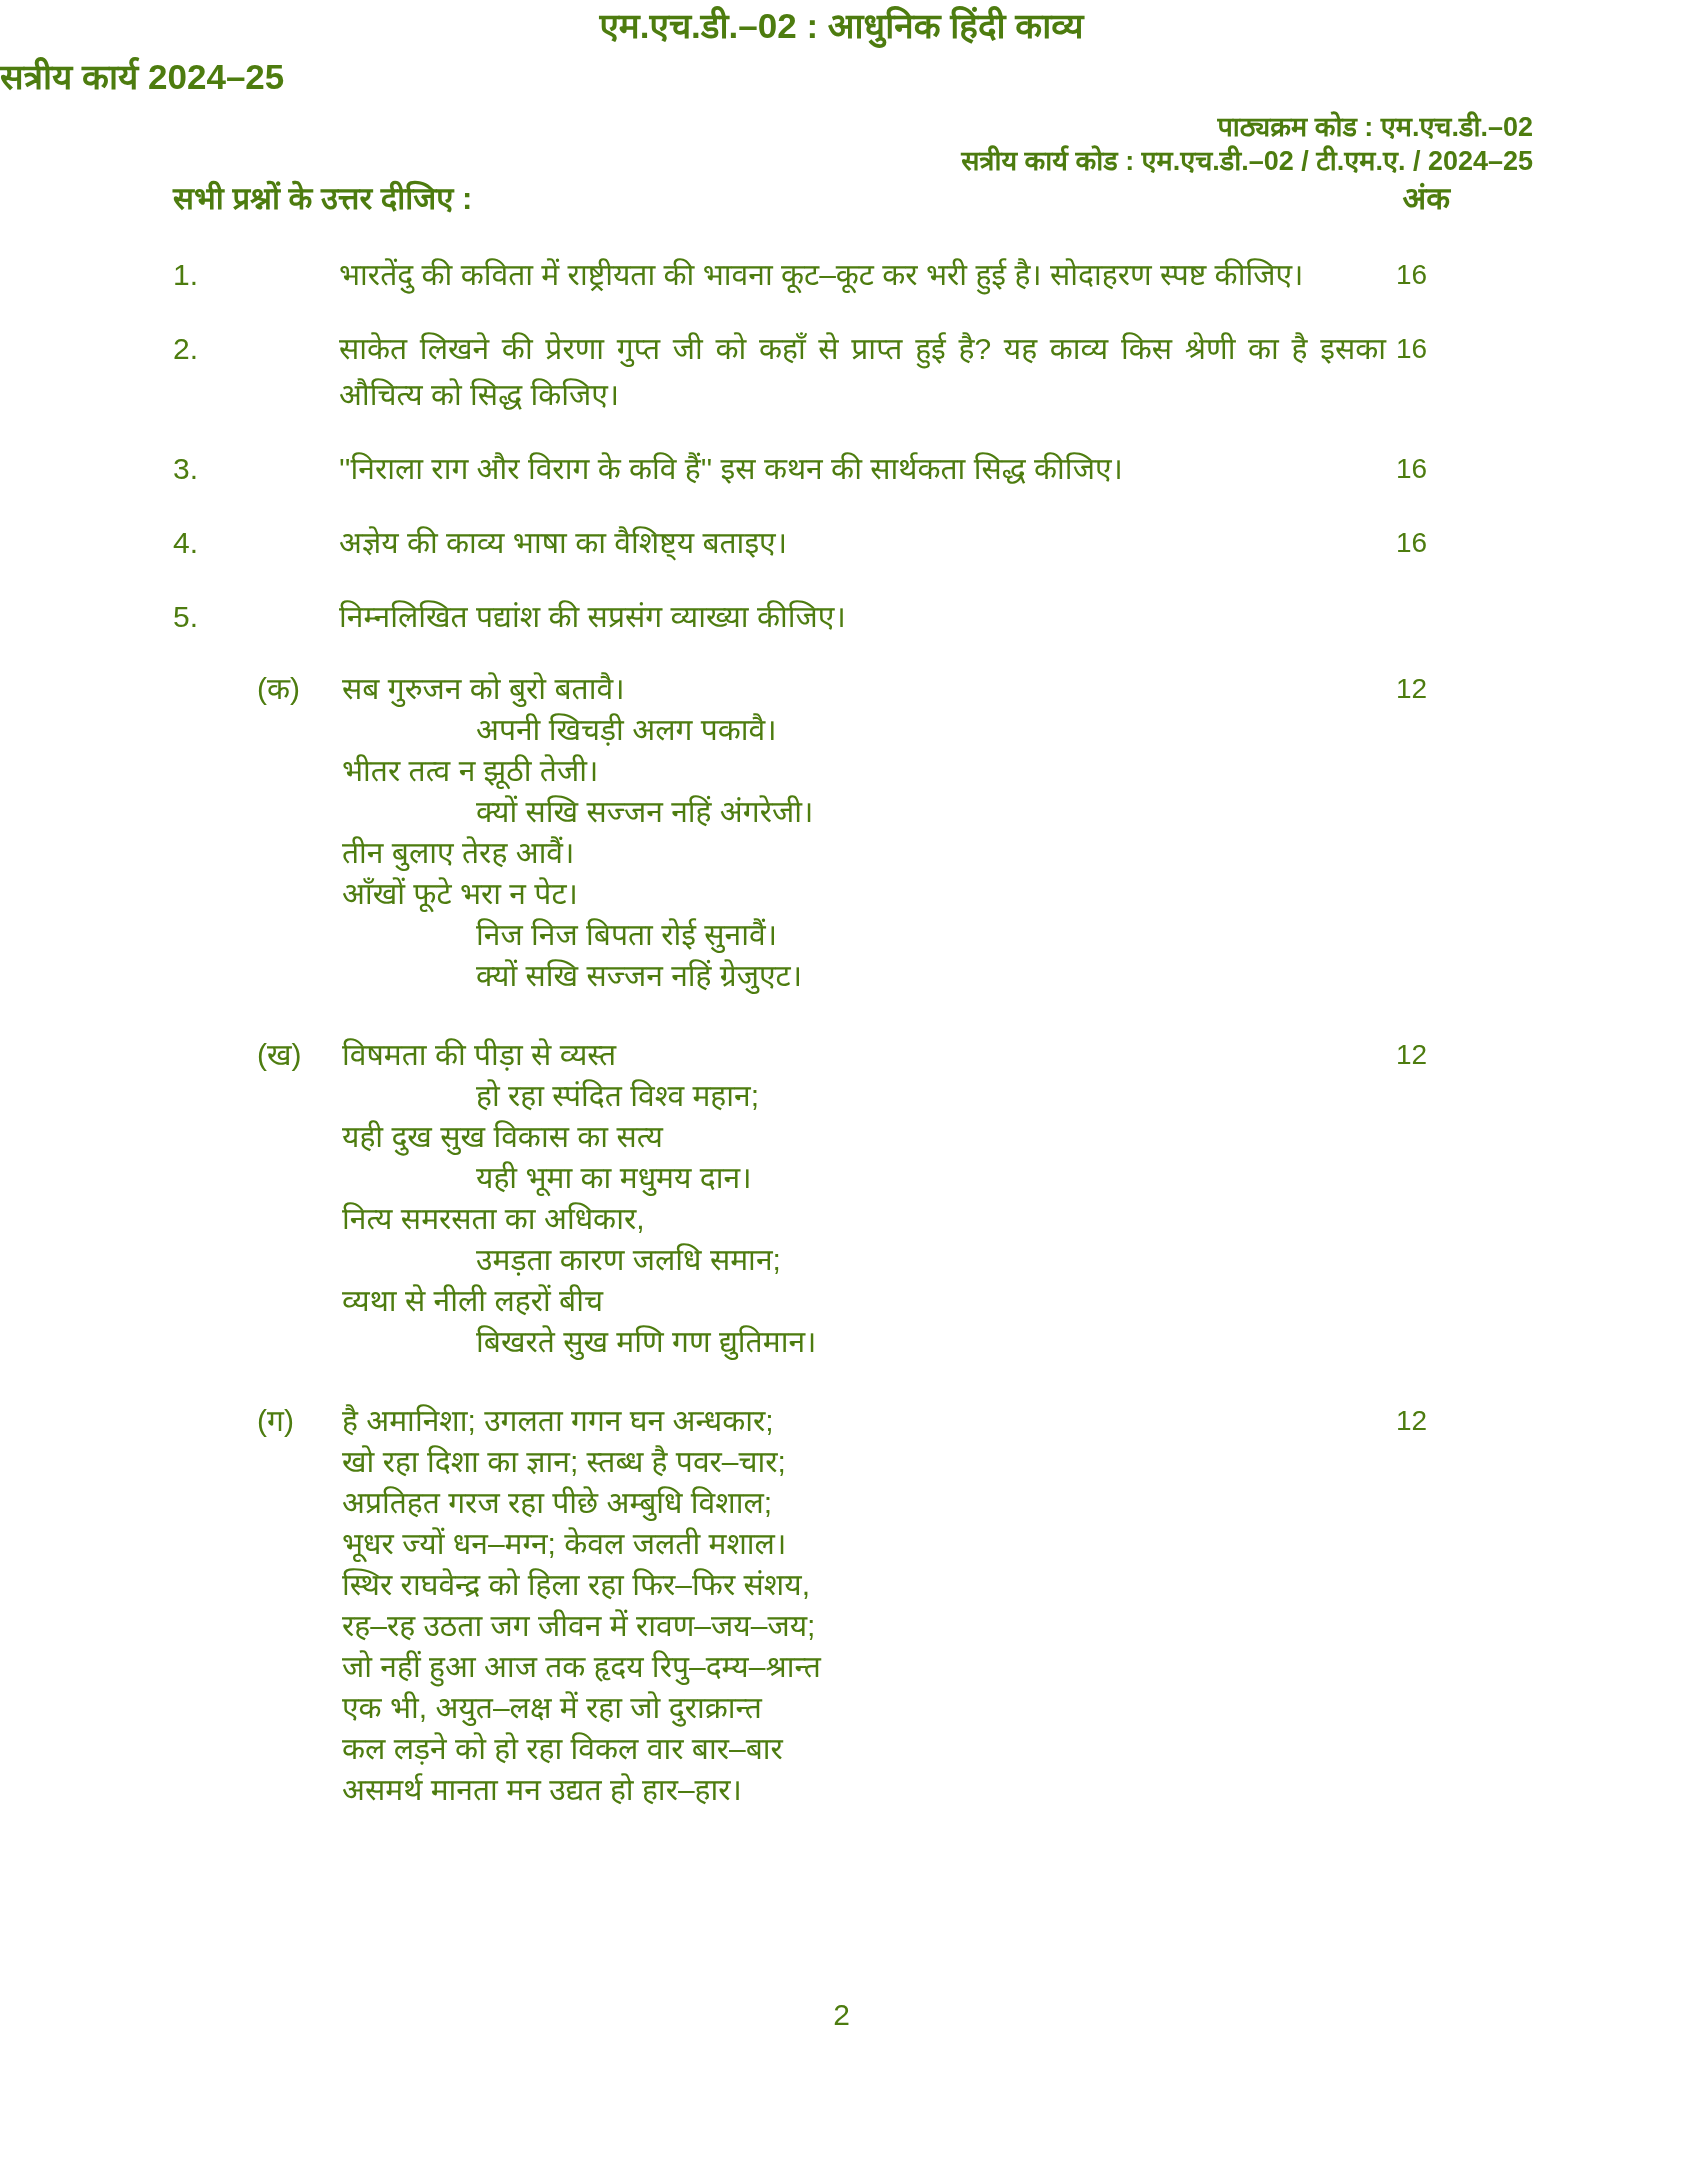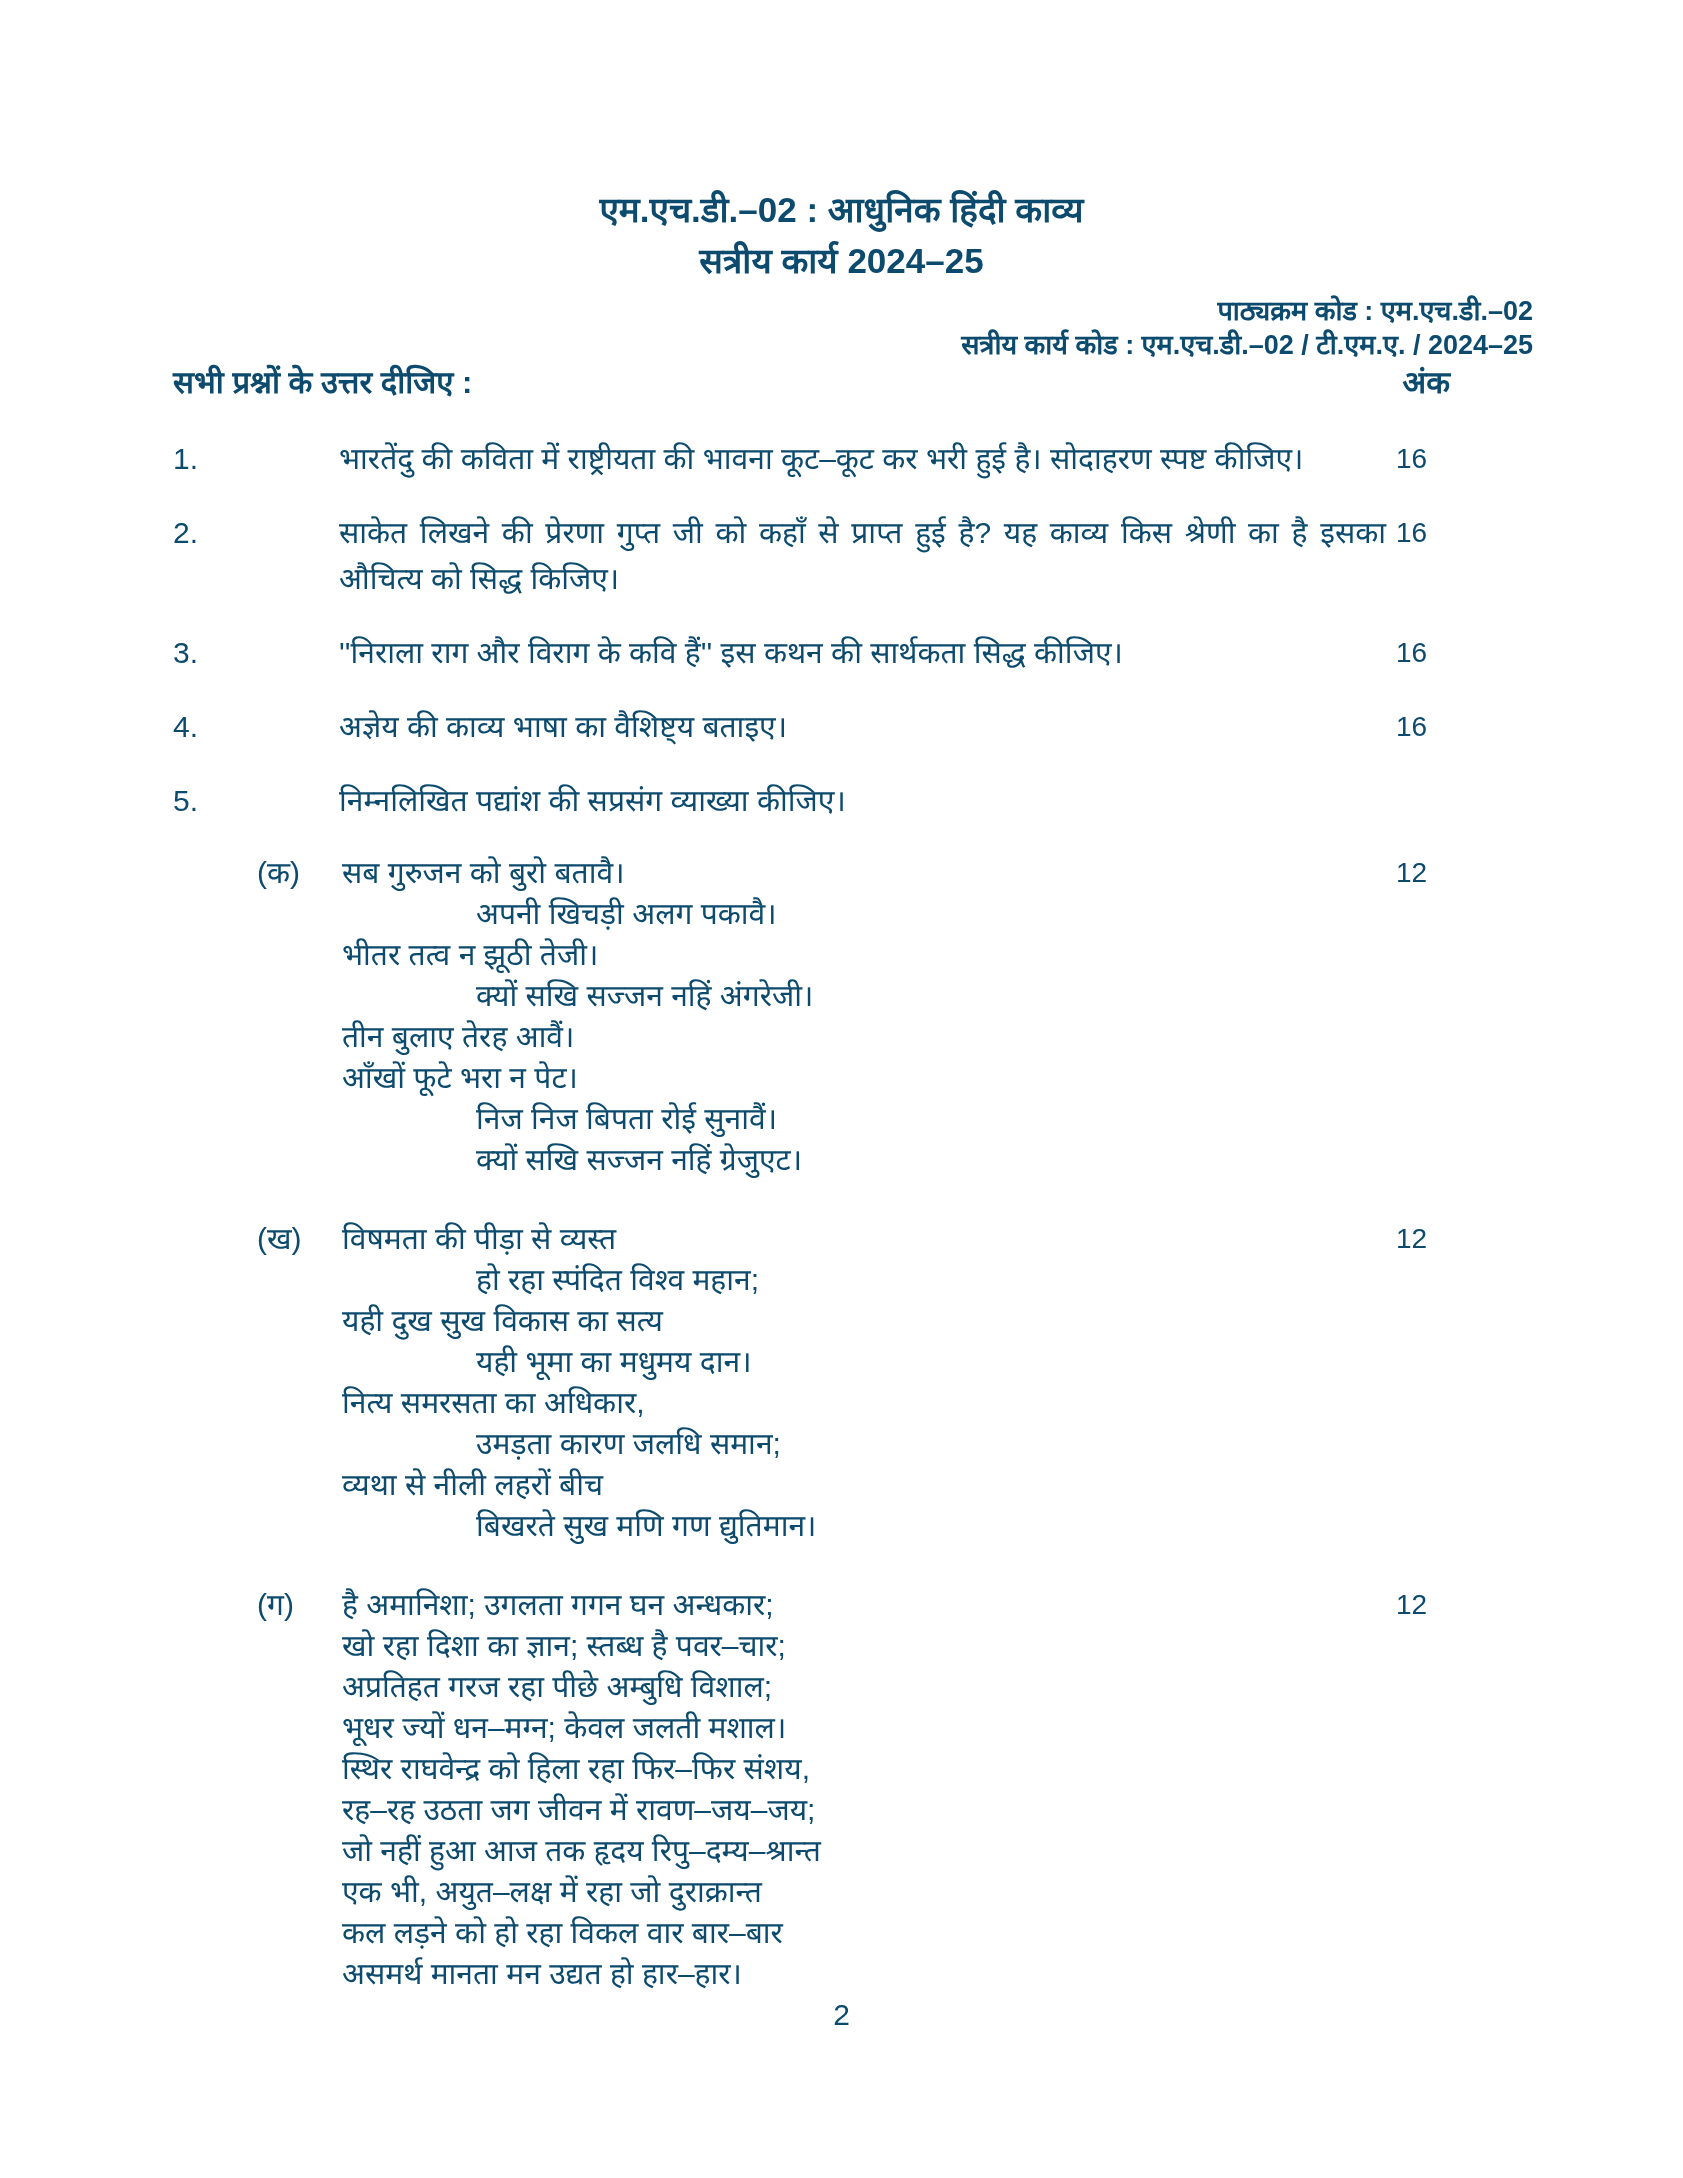--- a/index.html
+++ b/index.html
@@ -1,23 +1,23 @@
 <!DOCTYPE html>
 <html><head>
 <meta charset="utf-8">
 <style>
   html,body { margin:0; padding:0; background:#e8e8e8; }
   .page {
     width:1683px; height:2178px; margin:0 auto; background:#ffffff;
-    font-family:"Liberation Sans", sans-serif; color:#0c4a6e;
-    position:relative; box-sizing:border-box; padding-top:184px;
+    font-family:"Liberation Sans", sans-serif; color:#4d7c0f;
+    position:relative; box-sizing:border-box; 
     overflow:hidden;
   }
   .title { text-align:center; font-weight:bold; font-size:35px; line-height:51px; }
-  .subtitle { text-align:center; font-weight:bold; font-size:35px; line-height:51px; }
+  .subtitle { font-weight:bold; font-size:35px; line-height:51px; }
   .codes { text-align:right; padding-right:150px; font-weight:bold; font-size:27px; line-height:34px; margin-top:8px; }
   .instr-row { display:flex; padding-left:173px; padding-right:233px; font-weight:bold; font-size:31px; line-height:42px; }
   .marks-head { margin-left:auto; }
   .questions { padding-left:173px; padding-right:233px; margin-top:32px; }
   .q-row { display:flex; margin-bottom:28px; }
   .q-num { width:166px; font-size:30px; line-height:46px; flex:none; }
   .q-body { flex:1; font-size:30px; line-height:46px; text-align:justify; }
   .q-marks { width:54px; margin-left:10px; font-size:28px; line-height:46px; flex:none; }
   .sub-row { display:flex; margin-left:84px; margin-bottom:38px; }
   .sub-label { width:57px; font-size:30px; line-height:41px; flex:none; }

